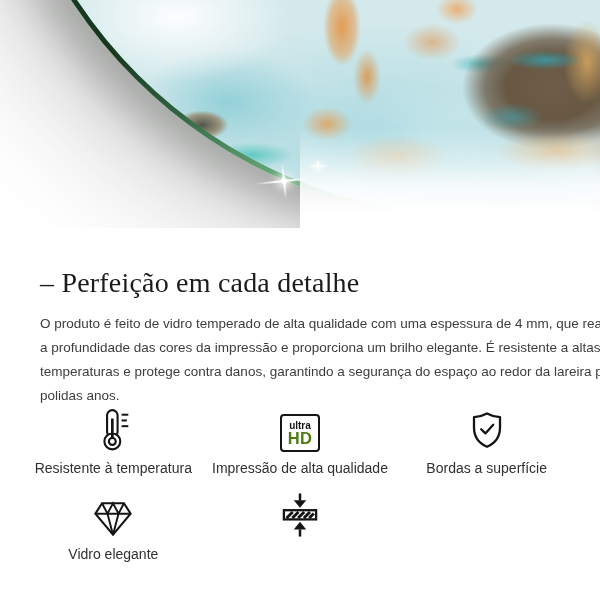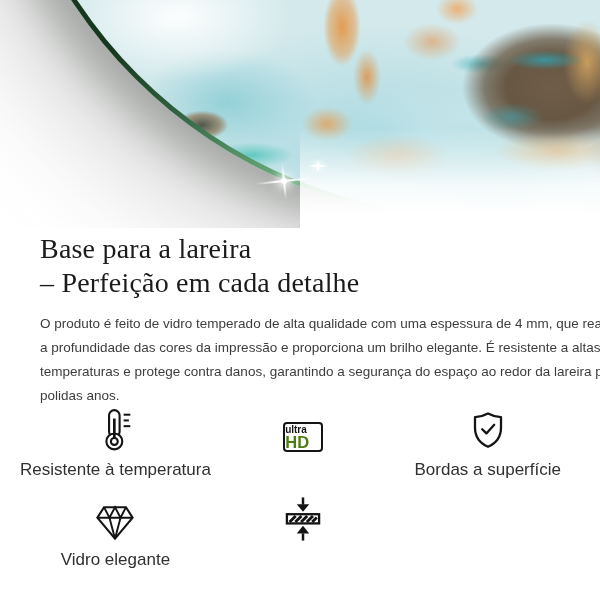--- a/index.html
+++ b/index.html
@@ -83,27 +83,27 @@
   .desc{margin:12px 40px 0 40px;font-size:13.5px;line-height:24px;color:#3d3d3d;}
   .desc .dline{white-space:nowrap;}
 
   
   .features{
     display:grid;grid-template-columns:repeat(3,1fr);
     padding:0 20px;margin-top:0;row-gap:18px;
   }
   .feature{display:flex;flex-direction:column;align-items:center;}
   .ficon{height:44px;display:flex;align-items:flex-end;justify-content:center;}
-  .flabel{margin-top:8px;font-size:17px;color:#303030;white-space:nowrap;}
+  .flabel{margin-top:8px;font-size:14px;color:#303030;white-space:nowrap;}
   svg.icon{display:block;}
   svg.icon *{vector-effect:none;}
 
   .uhd{
-    box-sizing:border-box;width:40px;height:30px;border:2.6px solid #141414;border-radius:4px;
-    display:flex;flex-direction:column;align-items:flex-start;justify-content:center;background:#fff;
+    box-sizing:border-box;width:40px;height:38px;border:2.6px solid #141414;border-radius:4px;
+    display:flex;flex-direction:column;align-items:center;justify-content:center;background:#fff;
   }
   .uhd-top{font-size:10px;font-weight:700;line-height:10px;color:#141414;}
   .uhd-bottom{font-size:16.5px;font-weight:700;line-height:15px;letter-spacing:0.3px;color:#4d7c0f;}
 
   .stripes-icon{
     width:40px;height:40px;
     background:repeating-linear-gradient(135deg,#141414 0px,#141414 4.5px,rgba(0,0,0,0) 4.5px,rgba(0,0,0,0) 10px);
     clip-path:polygon(0 100%, 100% 0, 100% 100%);
   }
 </style>
@@ -120,21 +120,21 @@
     <div class="sparkle sparkle-large">
         <span class="core"></span>
       </div>
     <div class="sparkle sparkle-small">
         <span class="core"></span>
       </div>
   </section>
 
   <section class="content">
 
-    <h1><span>Base para a lareira</span><br><span>– Perfeição em cada detalhe</span></h1>
+    <h1><br><span>– Perfeição em cada detalhe</span></h1>
 
     <div class="desc">
       <div class="dline">O produto é feito de vidro temperado de alta qualidade com uma espessura de 4 mm, que realça</div>
       <div class="dline">a profundidade das cores da impressão e proporciona um brilho elegante. É resistente a altas</div>
       <div class="dline">temperaturas e protege contra danos, garantindo a segurança do espaço ao redor da lareira por</div>
       <div class="dline">polidas anos.</div>
     </div>
 
     <div class="features">
 
@@ -153,20 +153,21 @@
         <div class="flabel">Resistente à temperatura</div>
       </div>
 
       <div class="feature">
         <div class="ficon">
           <div class="uhd">
             <span class="uhd-top">ultra</span>
             <span class="uhd-bottom">HD</span>
           </div>
         </div>
+        <div class="flabel">Impressão de alta qualidade</div>
       </div>
 
       <div class="feature">
         <div class="ficon">
           <svg class="icon" width="40" height="42" viewBox="0 0 40 42" fill="none" stroke="#141414">
             <path d="M20 3.5 C23.8 5.6 28.3 6.9 33 7.2 L33 17.5 C33 27 27.4 33.6 20 36.8 C12.6 33.6 7 27 7 17.5 L7 7.2 C11.7 6.9 16.2 5.6 20 3.5 Z" stroke-width="2.3" stroke-linejoin="round"></path>
             <path d="M14.2 19.2 L18.4 23.4 L26.2 14.8" stroke-width="2.3" stroke-linecap="round" stroke-linejoin="round"></path>
           </svg>
         </div>
         <div class="flabel">Bordas a superfície</div>

